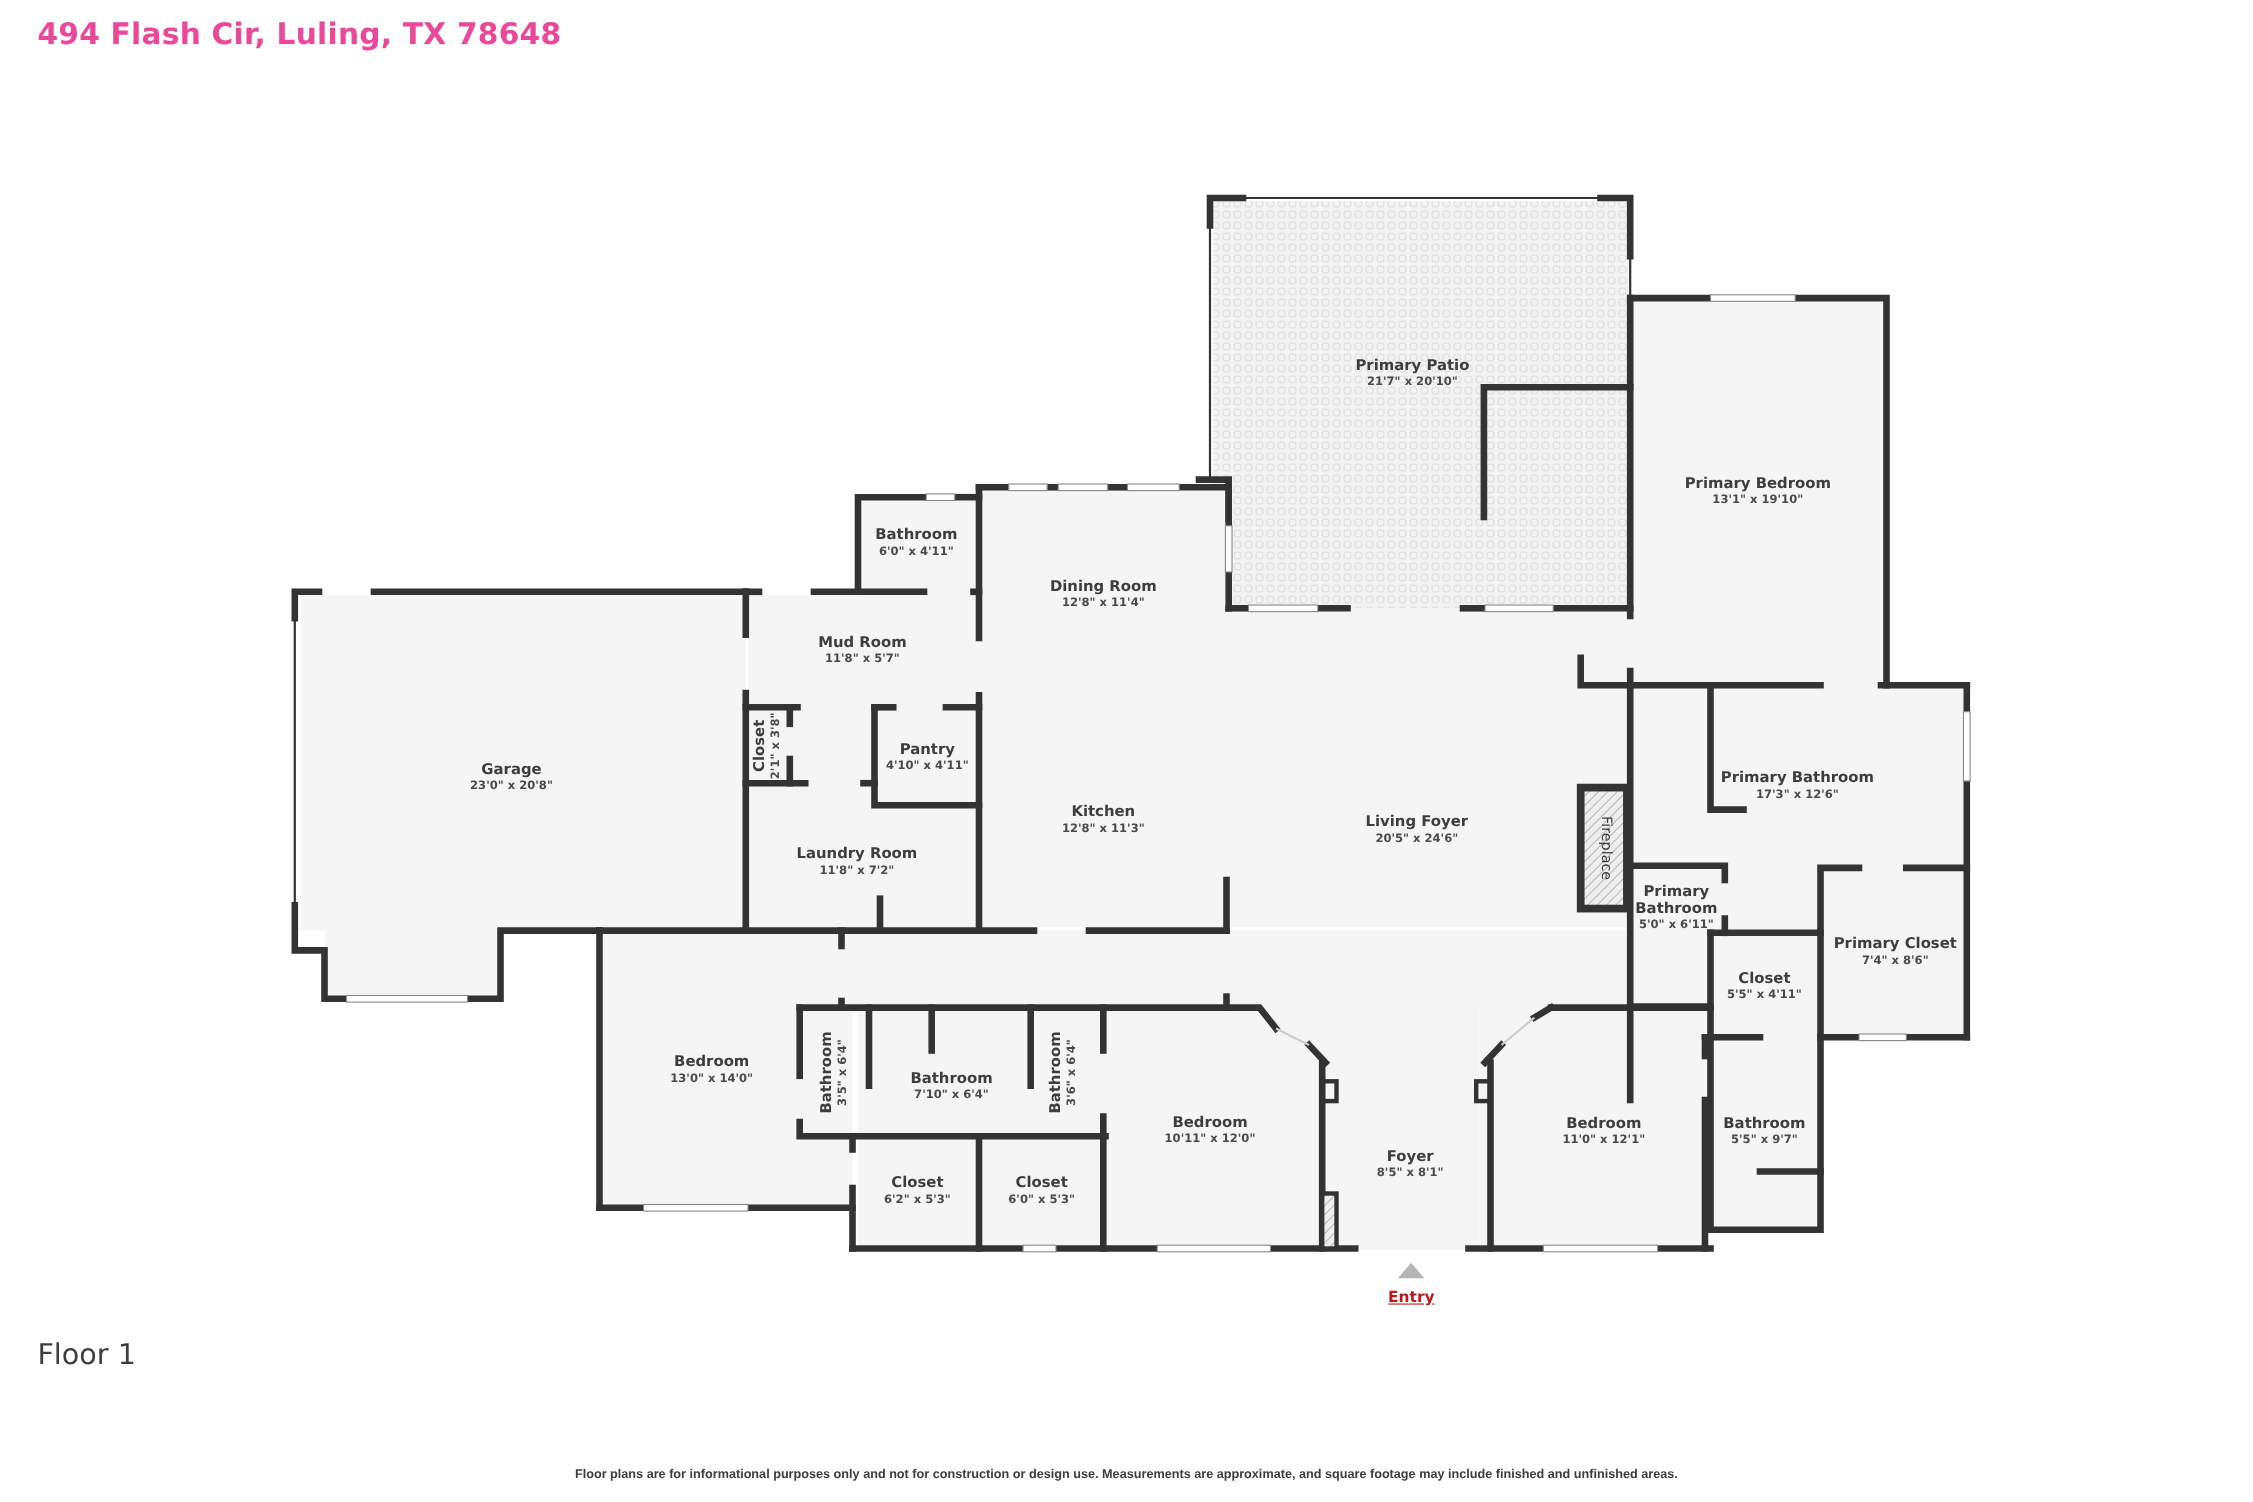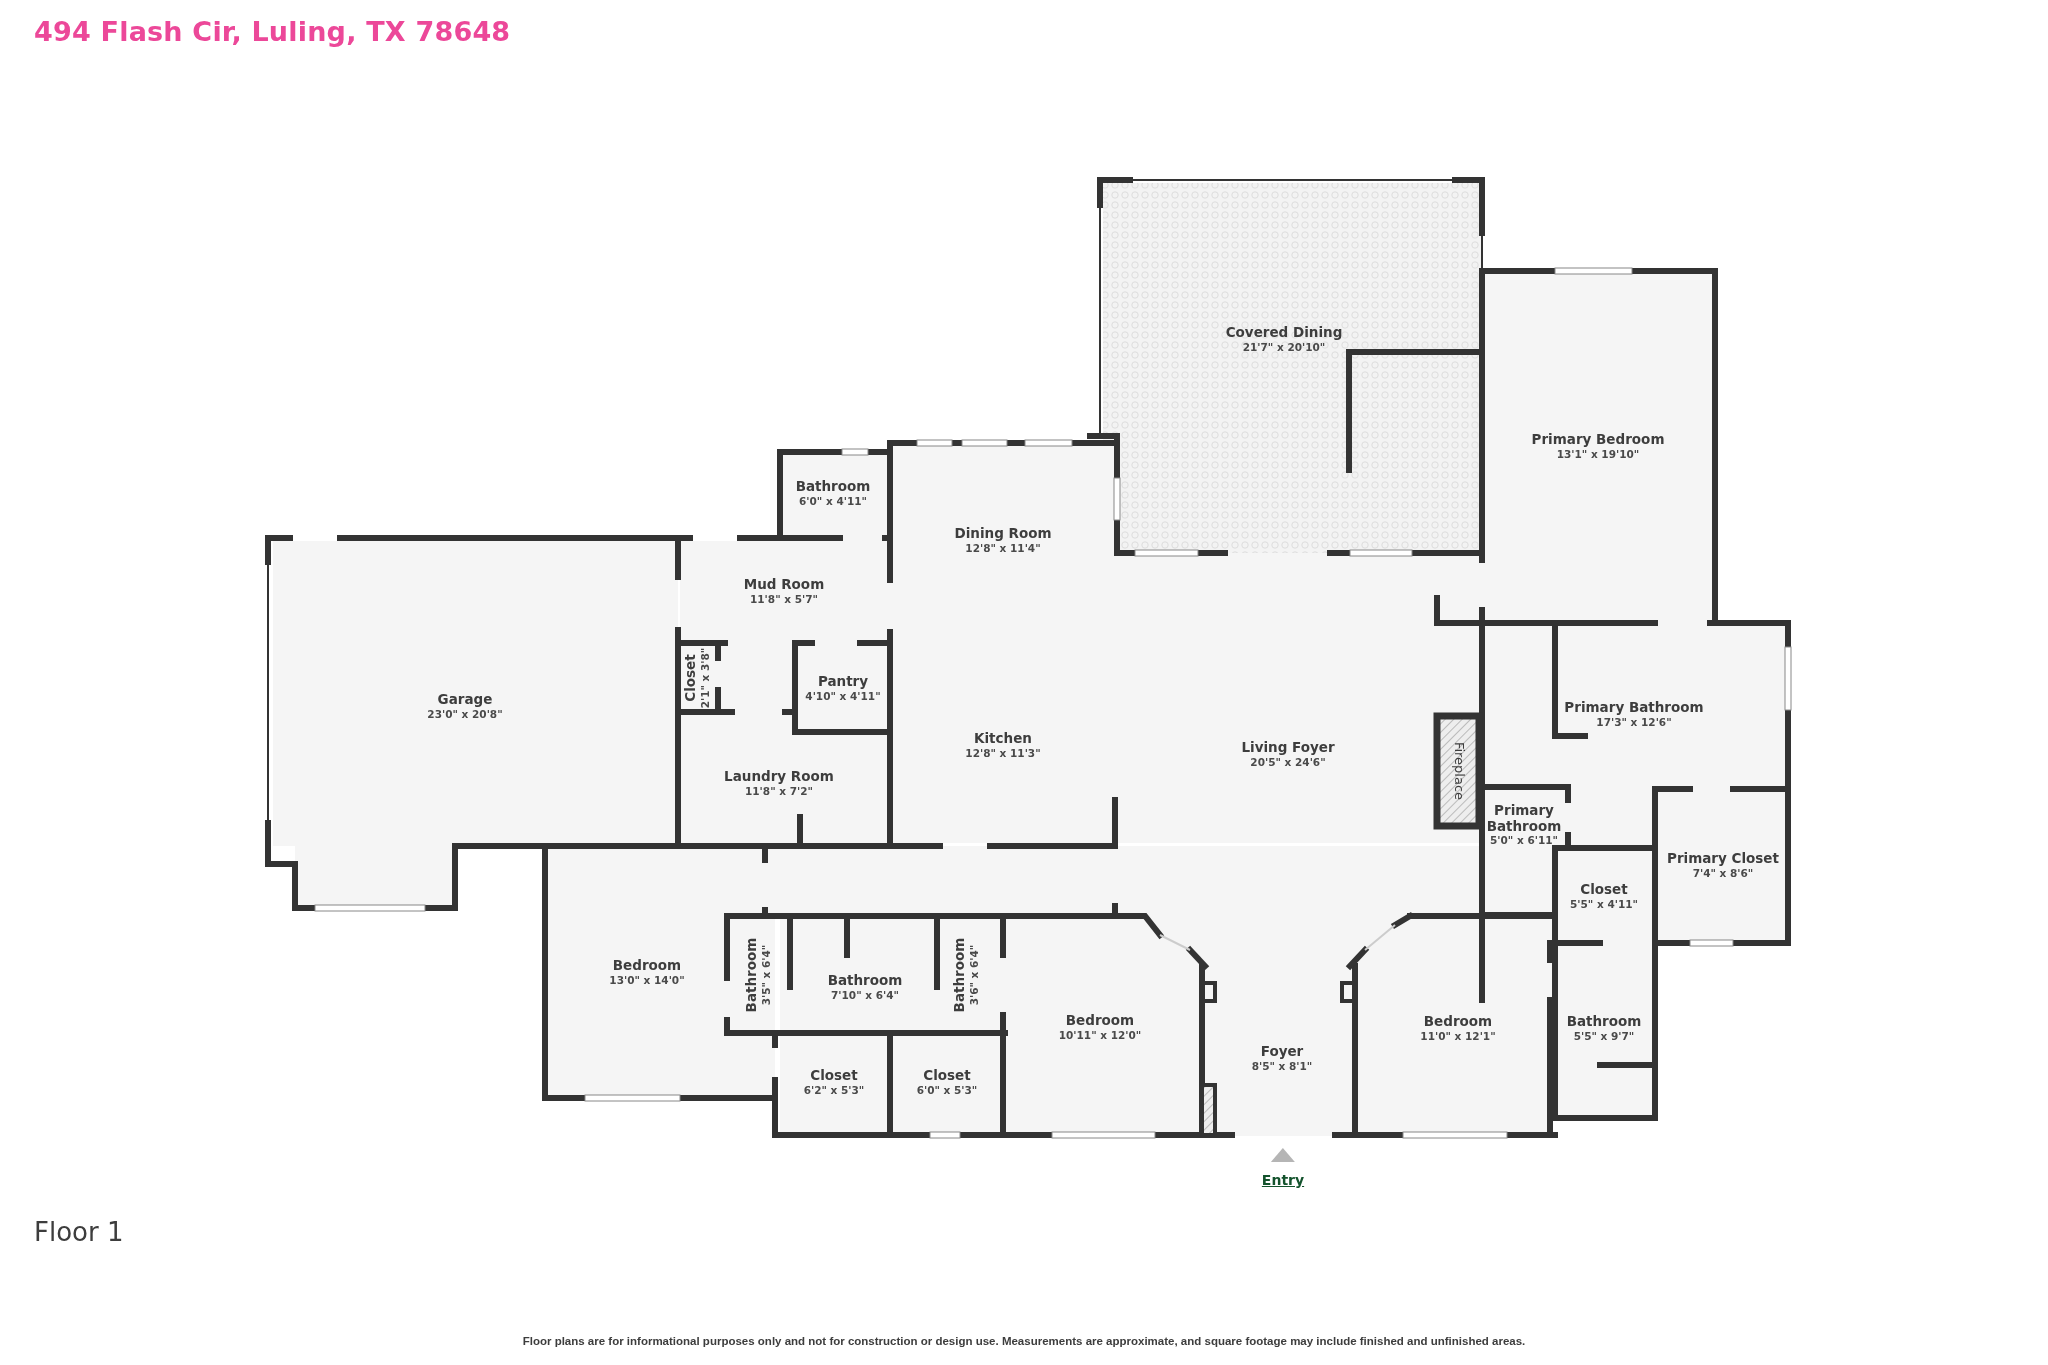--- a/index.html
+++ b/index.html
@@ -9,21 +9,21 @@
   .floor { position:absolute; left:34px; top:1217px; font-size:26px; font-weight:normal; color:#3d3d3d; }
   .disclaimer { position:absolute; left:0; width:2048px; top:1335px; text-align:center; font-size:11.5px; font-weight:bold; color:#3d3d3d; font-family:"Liberation Sans", sans-serif; }
   svg.plan { position:absolute; left:0; top:0; }
   .room-label { position:absolute; transform:translate(-50%,-50%); text-align:center; white-space:nowrap; line-height:1.15; }
   .room-label .n { font-size:13.5px; font-weight:bold; color:#3d3d3d; display:block; }
   .room-label .d { font-size:10.5px; font-weight:bold; color:#4a4a4a; display:block; }
   .room-label.rot { transform:translate(-50%,-50%) rotate(-90deg); }
   .room-label.rot90 { transform:translate(-50%,-50%) rotate(90deg); }
   .entry { position:absolute; left:1283px; top:1148px; transform:translateX(-50%); text-align:center; }
   .entry .tri { width:0; height:0; border-left:12px solid transparent; border-right:12px solid transparent; border-bottom:14px solid #b5b5b5; margin:0 auto 10px auto; }
-  .entry .lbl { font-size:14px; font-weight:bold; color:#14532d;text-decoration:underline; }
+  .entry .lbl { font-size:14px; font-weight:bold; color:#b91c1c;text-decoration:underline; }
 </style>
 </head>
 <body>
 
 <div class="title">494 Flash Cir, Luling, TX 78648</div>
 
 <svg class="plan" width="2048" height="1365" viewBox="0 0 2048 1365">
   <defs>
     <pattern id="patio-tile" width="10" height="10" patternUnits="userSpaceOnUse">
       <rect width="10" height="10" fill="#f3f3f3"></rect>
@@ -187,21 +187,21 @@
     <rect x="315" y="905" width="110" height="6"></rect>
     <rect x="585" y="1095" width="95" height="6"></rect>
     <rect x="930" y="1132" width="30" height="6"></rect>
     <rect x="1052" y="1132" width="103" height="6"></rect>
     <rect x="1403" y="1132" width="104" height="6"></rect>
     <rect x="1690" y="940" width="43" height="6"></rect>
   </g>
 </svg>
 
 <div class="room-label" style="left:1284px;top:339px">
-    <span class="n">Covered Dining</span>
+    <span class="n">Primary Patio</span>
     <span class="d">21'7" x 20'10"</span>
   </div>
 <div class="room-label" style="left:1598px;top:446px">
     <span class="n">Primary Bedroom</span>
     <span class="d">13'1" x 19'10"</span>
   </div>
 <div class="room-label" style="left:833px;top:493px">
     <span class="n">Bathroom</span>
     <span class="d">6'0" x 4'11"</span>
   </div>

